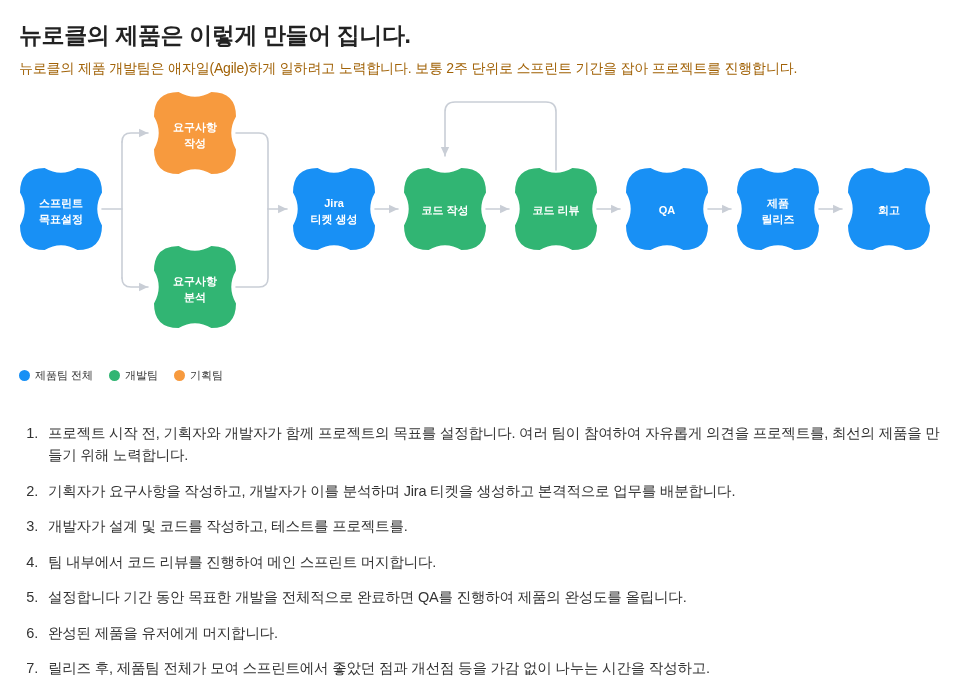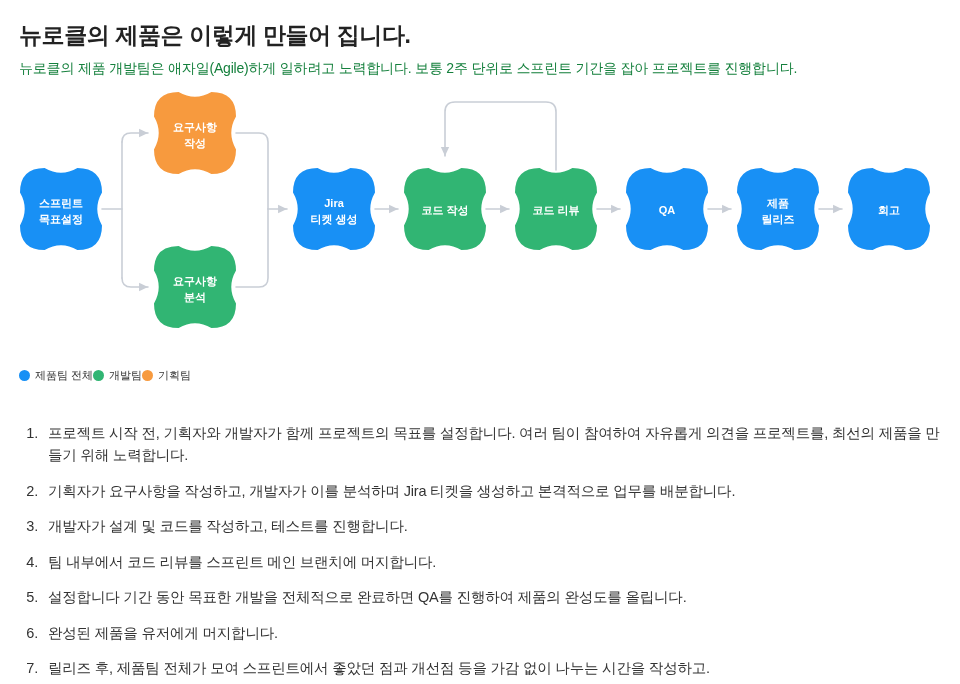--- a/index.html
+++ b/index.html
@@ -13,35 +13,35 @@
   }
   .page{position:relative;width:960px;height:684px;}
 
   .title{
     position:absolute;left:19px;top:20px;
     font-size:23px;font-weight:700;color:#222222;
     letter-spacing:-0.4px;white-space:nowrap;
   }
   .subtitle{
     position:absolute;left:19px;top:60px;
-    font-size:14px;font-weight:400;color:#15803d;
+    font-size:14px;font-weight:400;color:#a16207;
     letter-spacing:-0.2px;white-space:nowrap;
   }
 
   .diagram{position:absolute;left:0;top:88px;width:960px;height:260px;}
   .diagram svg{display:block;}
 
   .nodeLabel{
     font-size:11px;font-weight:700;fill:#ffffff;
     font-family:"Liberation Sans","DejaVu Sans",sans-serif;
   }
 
   .legend{
     position:absolute;left:19px;top:368px;
-    display:flex;align-items:center;
+    display:flex;align-items:center;gap:16px;
   }
   .legendItem{display:flex;align-items:center;gap:5px;}
   .legendDot{width:11px;height:11px;border-radius:50%;display:block;}
   .legendText{font-size:11px;color:#333333;font-weight:400;white-space:nowrap;}
 
   .list{
     position:absolute;left:19px;top:422px;width:922px;
   }
   .listItem{
     display:flex;align-items:flex-start;
@@ -151,25 +151,25 @@
       <div class="listItem">
         <div class="listNum">1.</div>
         <div class="listText">프로젝트 시작 전, 기획자와 개발자가 함께 프로젝트의 목표를 설정합니다. 여러 팀이 참여하여 자유롭게 의견을 프로젝트를, 최선의 제품을 만들기 위해 노력합니다.</div>
       </div>
       <div class="listItem">
         <div class="listNum">2.</div>
         <div class="listText">기획자가 요구사항을 작성하고, 개발자가 이를 분석하며 Jira 티켓을 생성하고 본격적으로 업무를 배분합니다.</div>
       </div>
       <div class="listItem">
         <div class="listNum">3.</div>
-        <div class="listText">개발자가 설계 및 코드를 작성하고, 테스트를 진행합니다.</div>
+        <div class="listText">개발자가 설계 및 코드를 작성하고, 테스트를 프로젝트를.</div>
       </div>
       <div class="listItem">
         <div class="listNum">4.</div>
-        <div class="listText">팀 내부에서 코드 리뷰를 스프린트 메인 브랜치에 머지합니다.</div>
+        <div class="listText">팀 내부에서 코드 리뷰를 진행하여 메인 스프린트 머지합니다.</div>
       </div>
       <div class="listItem">
         <div class="listNum">5.</div>
         <div class="listText">설정합니다 기간 동안 목표한 개발을 전체적으로 완료하면 QA를 진행하여 제품의 완성도를 올립니다.</div>
       </div>
       <div class="listItem">
         <div class="listNum">6.</div>
         <div class="listText">완성된 제품을 유저에게 머지합니다.</div>
       </div>
       <div class="listItem">

